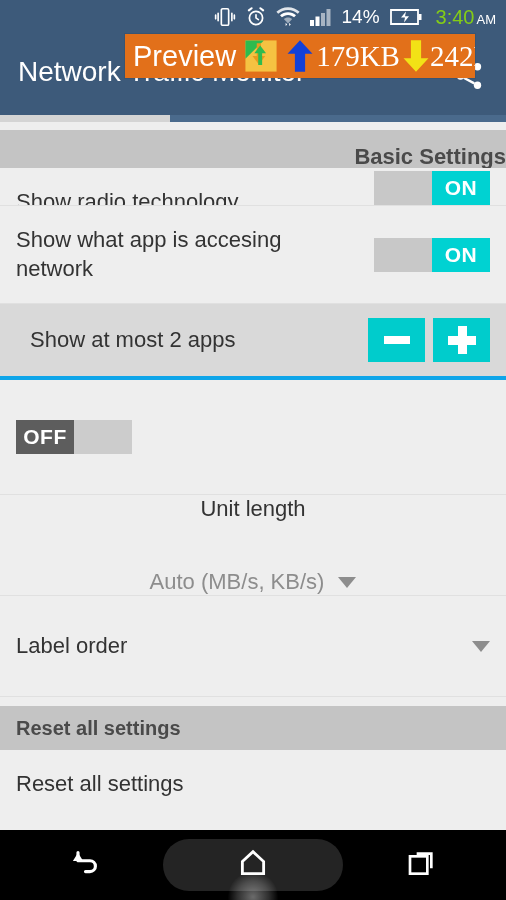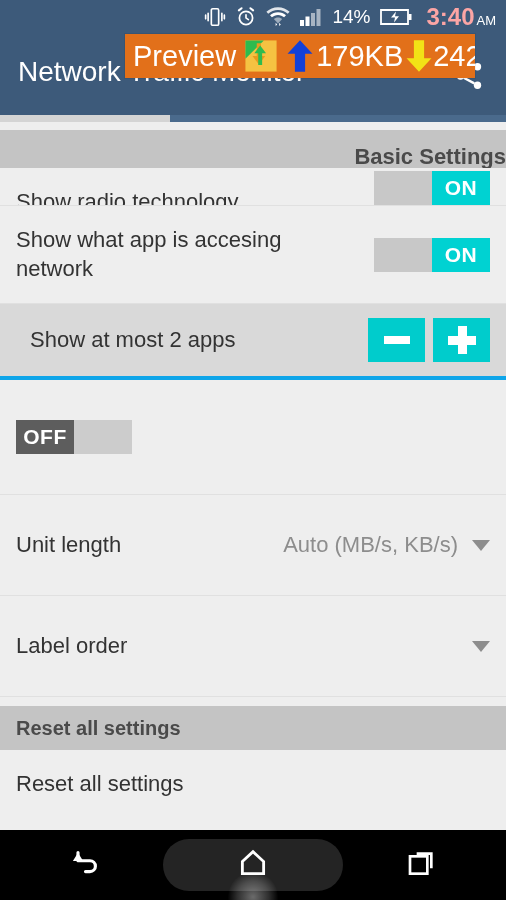--- a/index.html
+++ b/index.html
@@ -14,21 +14,21 @@
   
   .statusbar {
     position:absolute; top:0; left:0; width:506px; height:34px;
     background:#3d5a7a;
     display:flex; align-items:center; justify-content:flex-end;
     padding-right:10px; gap:9px;
     color:#ffffff;
   }
   .sb-icon { display:flex; align-items:center; justify-content:center; }
   .sb-text { font-size:19px; letter-spacing:0px; color:#ffffff; }
-  .sb-time { font-size:24px; color:#fca5a5;font-weight:bold; }
+  .sb-time { font-size:20px; color:#84cc16; }
   .sb-ampm { font-size:13px; color:#ffffff; margin-left:2px; }
   .sb-timewrap { display:flex; align-items:baseline; margin-left:4px; }
 
   
   .appbar {
     position:absolute; top:34px; left:0; width:506px; height:84px;
     background:#3d5a7a;
   }
   .appbar-title {
     position:absolute; left:18px; top:22px;
@@ -60,21 +60,21 @@
     padding-left:8px;
     overflow:hidden;
     box-shadow:0 0 0 1px rgba(0,0,0,0.06);
   }
   .preview-label {
     font-size:29px; color:#ffffff; white-space:nowrap; font-weight:400;
   }
   .pv-sync { margin:0 4px 0 8px; display:flex; align-items:center; }
   .pv-up { margin:0 2px 0 4px; display:flex; align-items:center; }
   .pv-down { margin:0 0 0 2px; display:flex; align-items:center; }
-  .pv-num { font-size:29px; color:#ffffff; white-space:nowrap; }
+  .pv-num { font-size:29px; color:#ffffff; white-space:nowrap;font-family:Liberation Serif, serif; }
 
   
   .section-header {
     position:absolute; left:0; width:506px;
     background:#c4c4c4;
     display:flex; align-items:center;
     color:#4a4a4a; font-weight:bold;
   }
   .sh-basic { top:130px; height:54px; justify-content:flex-end; font-size:22px; }
   .sh-reset { top:706px; height:44px; justify-content:flex-start;
@@ -259,21 +259,21 @@
 
     <div class="row" style="height:115px;">
       <div class="row-right">
         <div class="toggle">
           <div class="tg-half tg-off-on">OFF</div>
           <div class="tg-half tg-off-off"></div>
         </div>
       </div>
     </div>
 
-    <div class="row" style="height:101px;">
+    <div class="row" style="height:101px;flex-direction:column;">
       <div class="row-text">
         <div class="row-title">Unit length</div>
       </div>
       <div class="row-right">
         <span class="row-value">Auto (MB/s, KB/s)</span>
         <span class="caret"></span>
       </div>
     </div>
 
     <div class="row" style="height:101px;">

